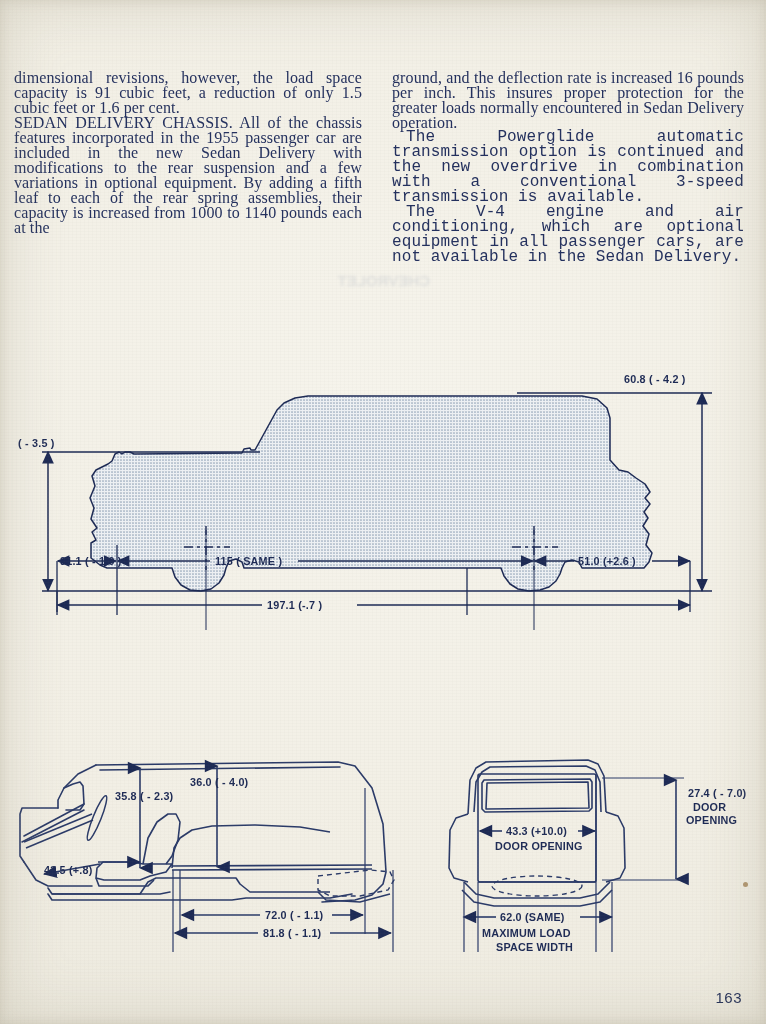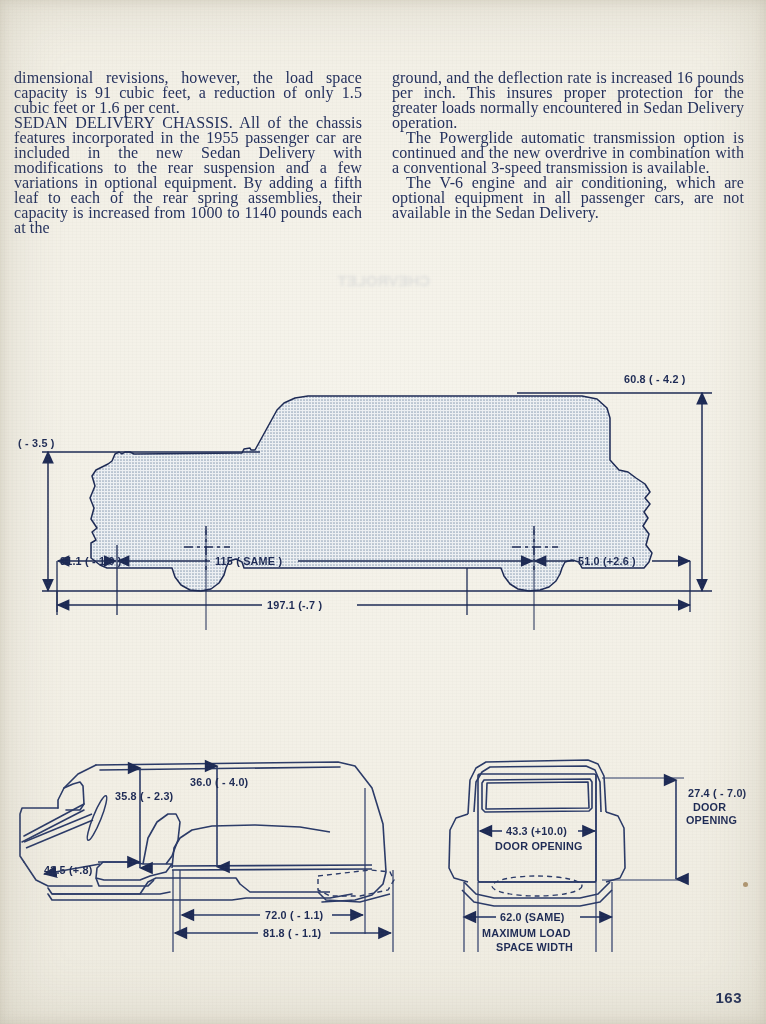--- a/index.html
+++ b/index.html
@@ -18,32 +18,32 @@
   .edgeshade{
     position:absolute;inset:0;pointer-events:none;
     box-shadow: inset 0 0 60px rgba(160,152,128,.30), inset 0 0 12px rgba(150,142,118,.22);
   }
   
   .cols{position:absolute;left:0;top:62px;width:766px;}
   .col{position:absolute;top:8px;color:#23305e;font-size:16px;line-height:15px;letter-spacing:.1px;}
   .col.left{left:14px;width:348px;}
   .col.right{left:392px;width:352px;}
   .col p{margin:0;text-align:justify;text-justify:inter-word;}
-  .col p.ind{text-indent:14px;}
+  .col p.ind{text-indent:14px;font-family:Liberation Mono, monospace;}
   .col p.noind{text-indent:0;}
   
   .draw{position:absolute;}
   svg{display:block;overflow:visible;}
   .dimtxt{
     font-family:"Liberation Sans",sans-serif;font-weight:bold;
     fill:#1d2a55;font-size:10.8px;letter-spacing:.2px;
   }
   .pageno{
     position:absolute;right:24px;bottom:18px;color:#1d2a55;
-    font-family:"Liberation Sans",sans-serif;font-weight:bold;font-size:15px;letter-spacing:.5px;
+    font-family:"Liberation Sans",sans-serif;font-weight:normal;font-size:15px;letter-spacing:.5px;
   }
   .speck{
     position:absolute;left:743px;top:882px;width:5px;height:5px;border-radius:50%;
     background:#9c7a4a;opacity:.75;
   }
   .ghost{
     position:absolute;left:300px;top:272px;width:130px;height:26px;
     opacity:.13;filter:blur(1.4px);
     color:#5a6d8e;font-family:"Liberation Sans",sans-serif;font-weight:bold;font-size:15px;
     transform:scaleX(-1);
@@ -57,21 +57,21 @@
   <div class="ghost">CHEVROLET</div>
 
   <div class="cols">
     <div class="col left">
       <p class="noind">dimensional revisions, however, the load space capacity is 91 cubic feet, a reduction of only 1.5 cubic feet or 1.6 per cent.</p>
       <p class="noind">SEDAN DELIVERY CHASSIS.  All of the chassis features incorporated in the 1955 passenger car are included in the new Sedan Delivery with modifications to the rear suspension and a few variations in optional equipment.  By adding a fifth leaf to each of the rear spring assemblies, their capacity is increased from 1000 to 1140 pounds each at the</p>
     </div>
     <div class="col right">
       <p class="noind">ground, and the deflection rate is increased 16 pounds per inch.  This insures proper protection for the greater loads normally encountered in Sedan Delivery operation.</p>
       <p class="ind">The Powerglide automatic transmission option is continued and the new overdrive in combination with a conventional 3-speed transmission is available.</p>
-      <p class="ind">The V-6 engine and air conditioning, which are optional equipment in all passenger cars, are not available in the Sedan Delivery.</p>
+      <p class="ind">The V-4 engine and air conditioning, which are optional equipment in all passenger cars, are not available in the Sedan Delivery.</p>
     </div>
   </div>
 
   <div class="draw" style="left:12px;top:300px;width:766px;height:330px;">
     <svg width="766" height="330" viewBox="0 0 766 330">
       <defs>
         <pattern id="halftone" width="3" height="3" patternUnits="userSpaceOnUse">
           <rect width="3" height="3" fill="#eef1f4"></rect>
           <circle cx="1" cy="1" r="0.85" fill="#93a4ba"></circle>
         </pattern>

